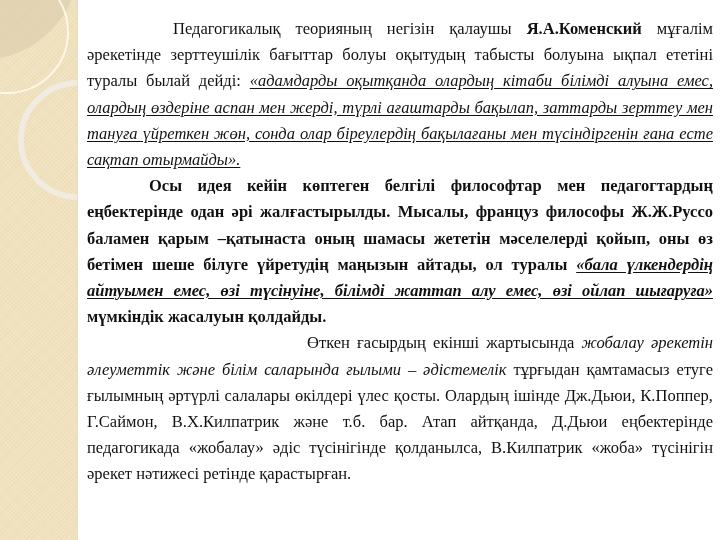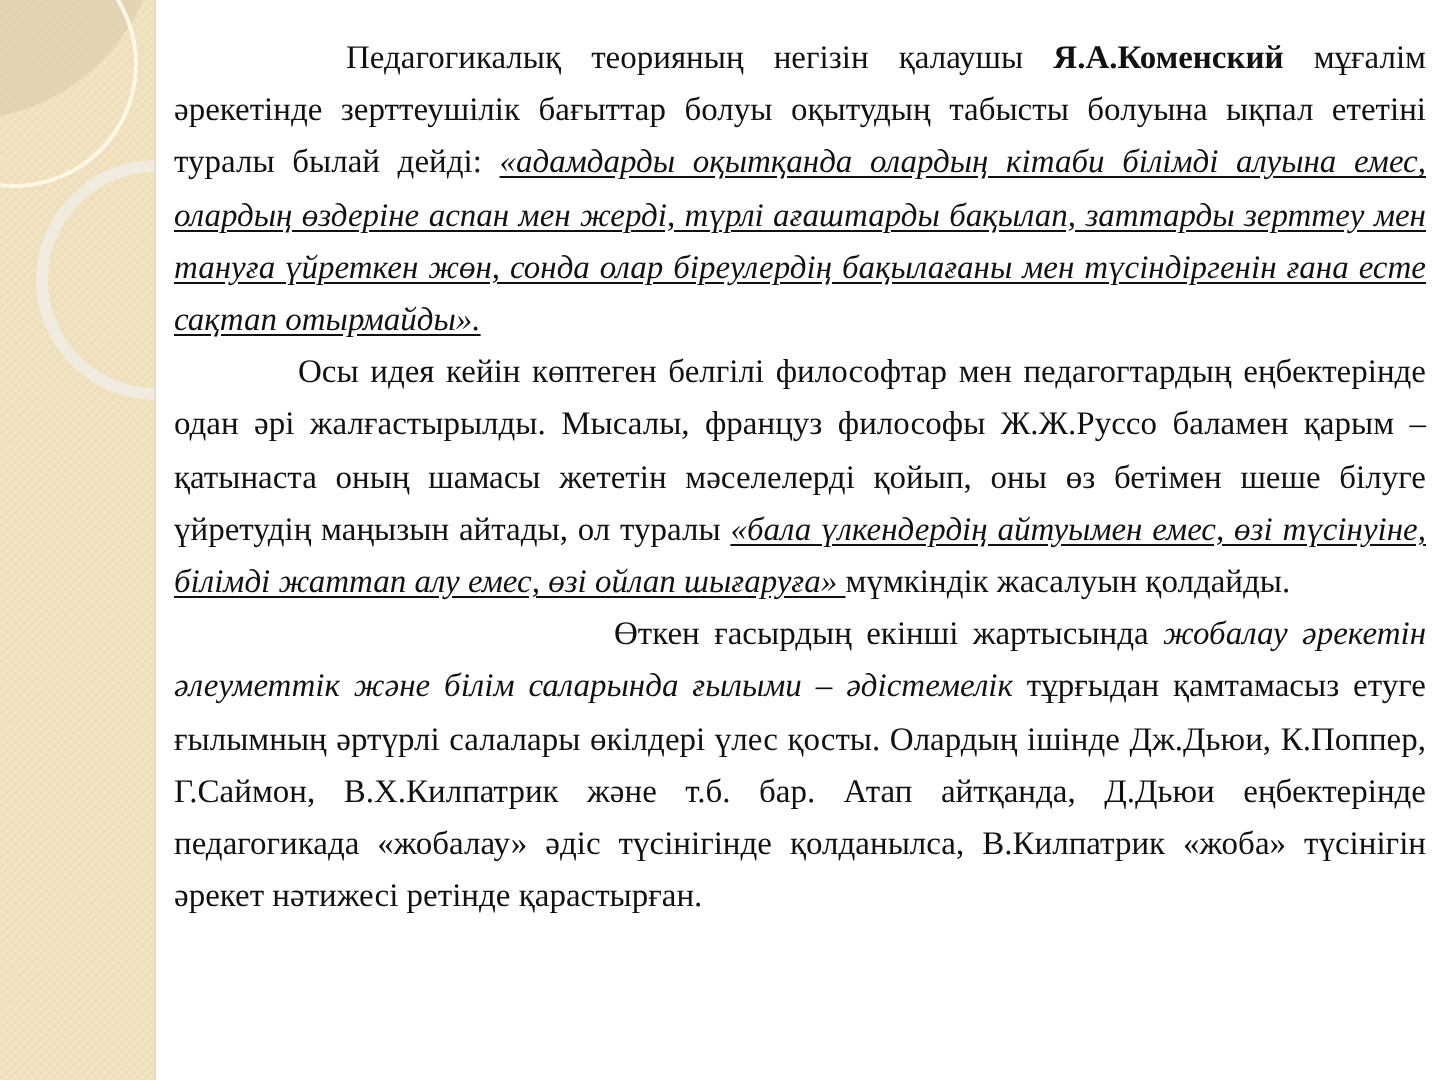--- a/index.html
+++ b/index.html
@@ -34,21 +34,21 @@
   .content {
     position: absolute; left: 87px; top: 16px; width: 626px;
     font-size: 16.5px; line-height: 26.2px; color: #111;
     text-align: justify;
   }
   .content p { margin: 0; }
   .ul-it { font-style: italic; text-decoration: underline; text-underline-offset: 2px; }
   .it { font-style: italic; }
   .b { font-weight: bold; }
   .indent-1 { text-indent: 86px; }
-  .indent-2 { text-indent: 62px; }
+  .indent-2 { text-indent: 62px; font-weight: bold; }
   .indent-3 { text-indent: 220px; }
 </style>
 </head>
 <body>
 
 <div class="side-strip">
   <div class="deco-leaf"></div>
   <div class="deco-circle-1"></div>
   <div class="deco-circle-2"></div>
 </div>

